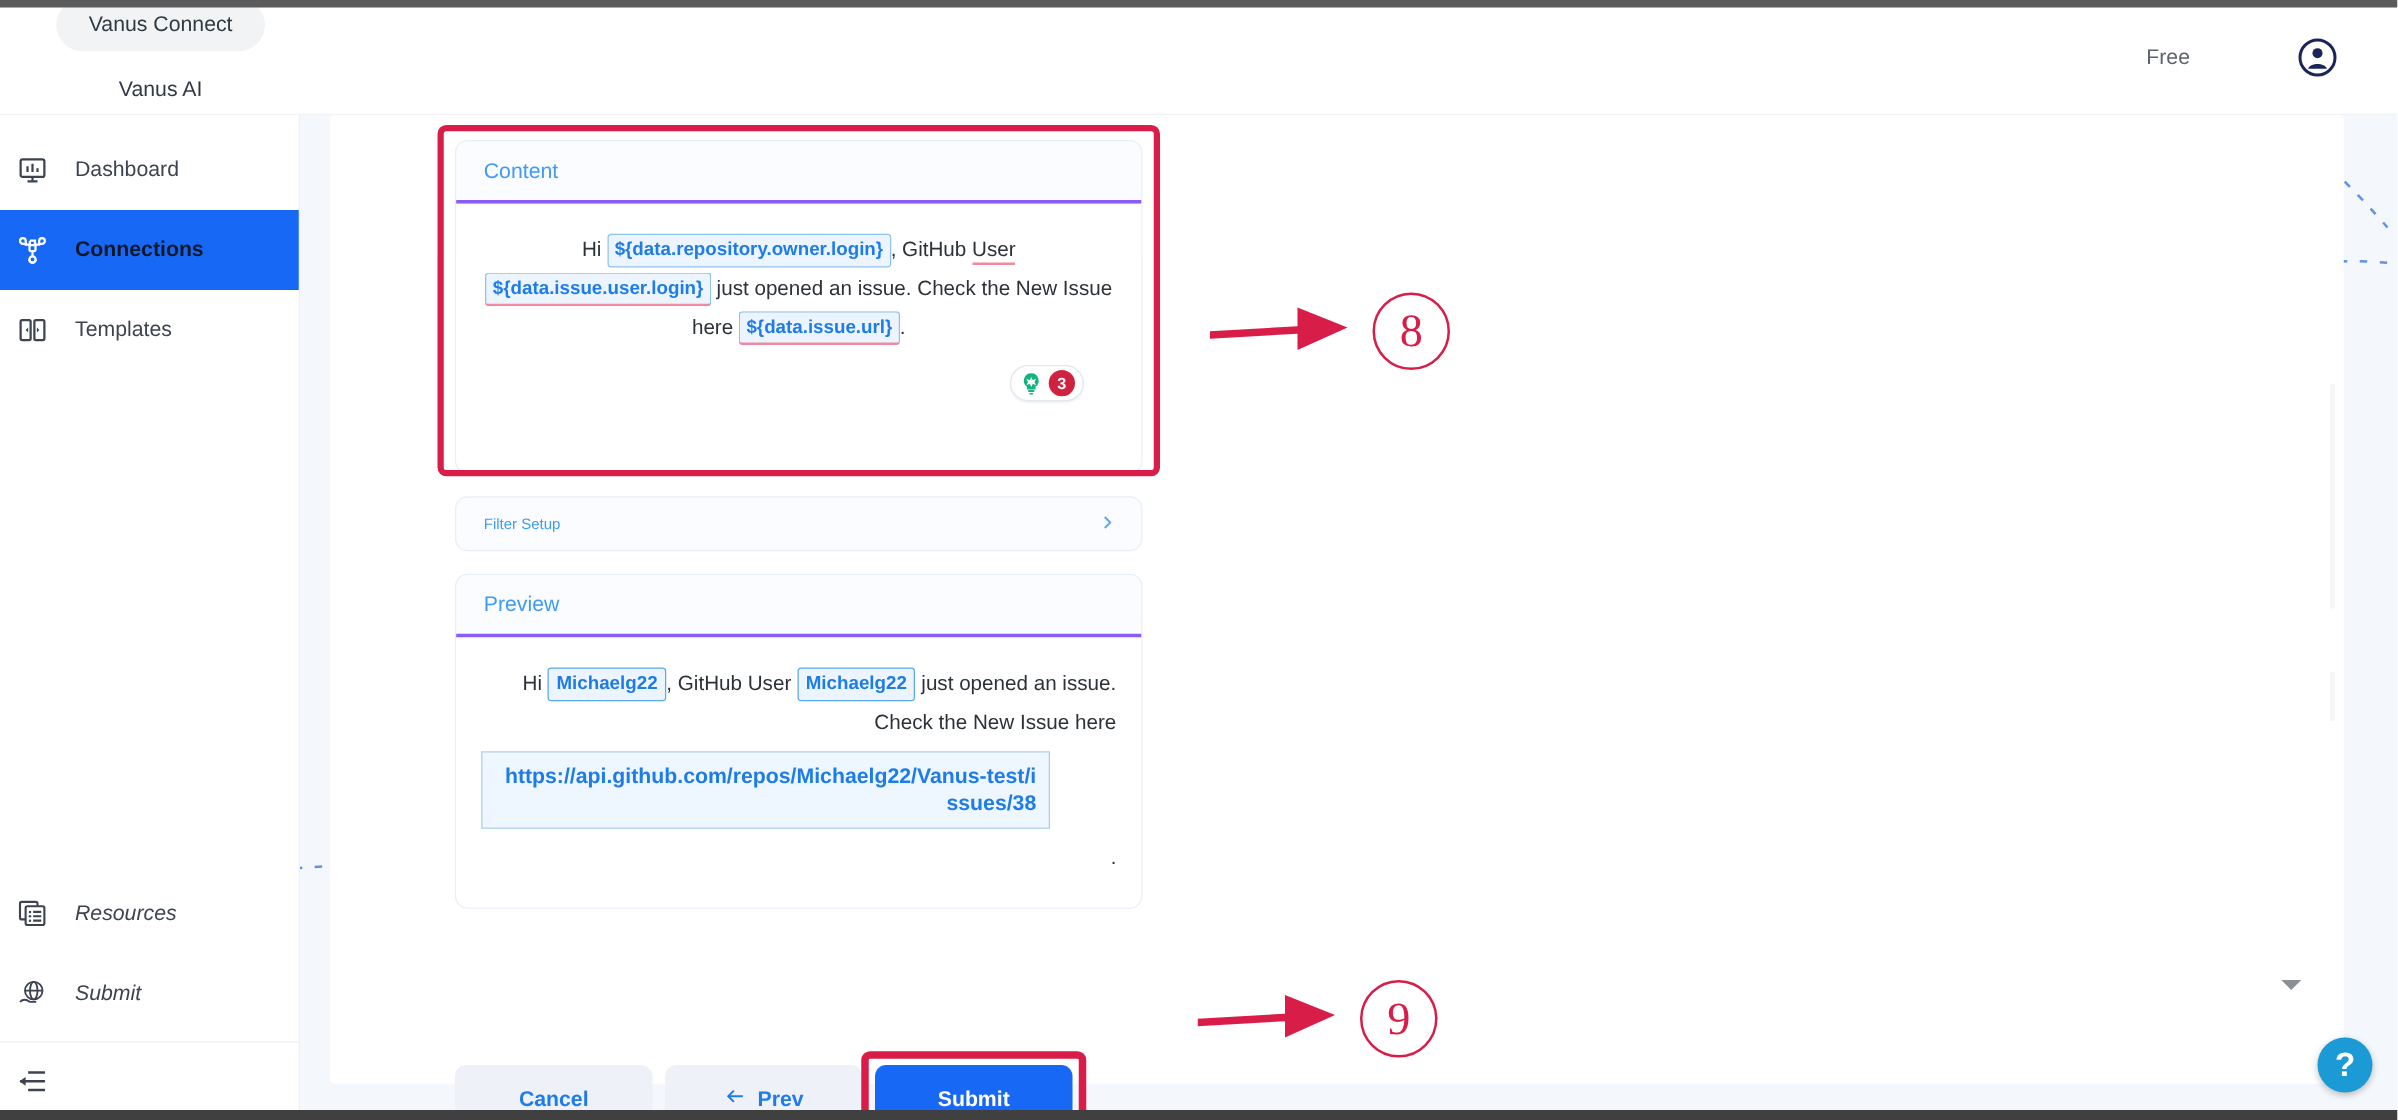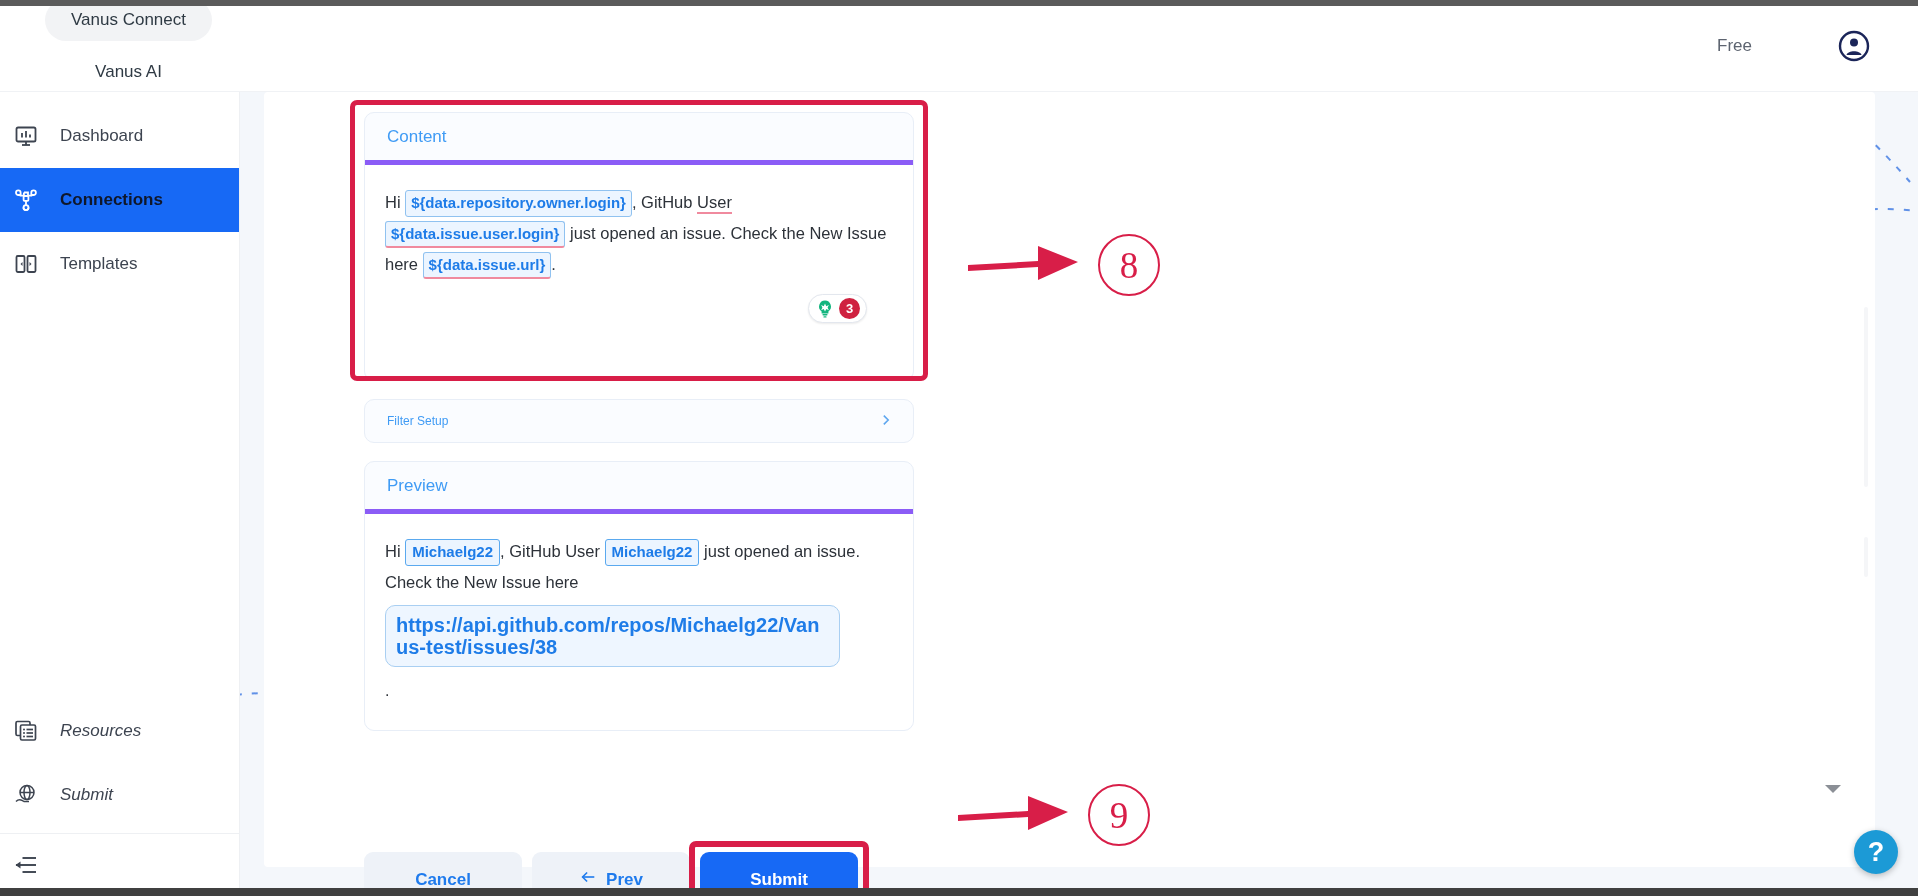--- a/index.html
+++ b/index.html
@@ -65,34 +65,34 @@
     position: absolute; left: 24px; top: 0px; width: 1611px; height: 775px;
     background: #ffffff; border-radius: 4px;
   }
 
   .form-col { position: absolute; left: 100px; top: 20px; width: 550px; }
 
   .panel {
     background: #fafcff; border: 1px solid #e8eef7; border-radius: 10px;
   }
   .panel-head {
-    padding: 14px 22px 13px 22px; border-bottom: 5px solid #8b5cf6;
+    padding: 14px 22px 13px 22px; border-bottom: 3px solid #8b5cf6;
     font-size: 17px; color: #3f9bf5; font-weight: 400;
   }
   .panel-body { padding: 22px 20px 18px 20px; background: #ffffff; border-radius: 0 0 10px 10px; }
 
   
   .content-panel-wrap { position: relative; }
   .hl-box {
     position: absolute; border: 5px solid #d81e48; border-radius: 7px;
     pointer-events: none; z-index: 5;
   }
   .editor { min-height: 175px; position: relative; }
   .editor-text {
-    font-size: 16.5px; line-height: 31px; color: #2d3239; word-break: break-word;
+    font-size: 16.5px; line-height: 31px; color: #2d3239; word-break: break-word; text-align: center;
   }
   .token {
     display: inline-block; background: #ecf5ff; border: 1px solid #90c2f0;
     border-radius: 3px; color: #1e7ce8; font-weight: 700; font-size: 15px;
     padding: 1px 5px 2px 5px; line-height: 22px; vertical-align: middle;
   }
   .spellred {
     border-bottom: 2.5px solid #f08a9e; padding-bottom: 1px;
   }
   .badge-row { display: flex; justify-content: flex-end; margin-top: 14px; padding-right: 26px; }
@@ -113,29 +113,29 @@
     margin-top: 18px; background: #fafcff; border: 1px solid #e8eef7;
     border-radius: 10px; height: 44px; display: flex; align-items: center;
     justify-content: space-between; padding: 0 20px 0 22px; cursor: pointer;
   }
   .collapsed-title { font-size: 12px; color: #3f9bf5; }
   .chev { color: #5da6ef; font-size: 18px; }
 
   
   .preview-wrap { margin-top: 18px; }
   .preview-body { padding: 22px 20px 24px 20px; min-height: 210px; }
-  .pv-text { font-size: 16.5px; line-height: 31px; color: #2d3239; }
+  .pv-text { font-size: 16.5px; line-height: 31px; color: #2d3239; text-align: right; }
   .pv-token {
     display: inline-block; background: #ecf5ff; border: 1px solid #5aa9ef;
     border-radius: 3px; color: #1e7ce8; font-weight: 700; font-size: 15px;
     padding: 1px 6px 2px 6px; line-height: 22px; vertical-align: middle;
   }
   .pv-url {
     display: block; margin-top: 7px; background: #eef6ff; border: 1px solid #a9cff2;
-    border-radius: 10px; color: #1e7ce8; font-weight: 700; font-size: 20px;
+    border-radius: 0; color: #1e7ce8; font-weight: 700; font-size: 17px;
     line-height: 22px; padding: 8px 10px; width: 455px; word-break: break-all;
   }
   .pv-dot { font-size: 16px; color: #2d3239; margin-top: 8px; display:block; }
 
   
   .actions {
     position: absolute; left: 100px; top: 760px; display: flex; align-items: center; gap: 10px;
   }
   .btn {
     height: 55px; border-radius: 9px; font-size: 17px; font-weight: 700;

